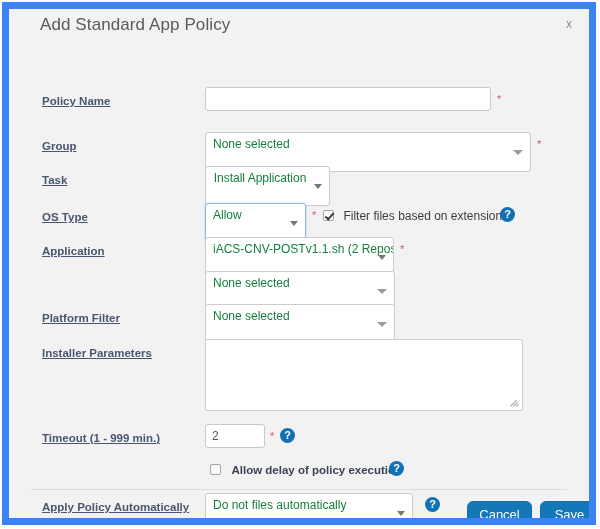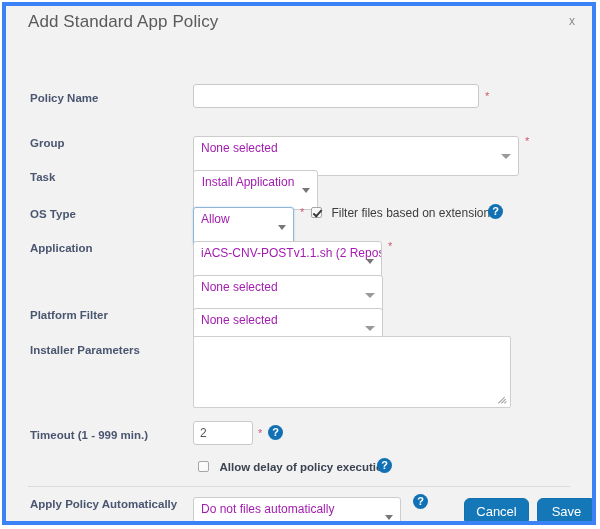--- a/index.html
+++ b/index.html
@@ -14,23 +14,24 @@
     overflow: hidden;
   }
 
   .dialog {
     position: absolute;
     left: 2px;
     top: 2px;
     width: 594px;
     height: 523px;
     background: #f2f2f2;
-    border: 4px solid #3b82f6;
+    border: 7px solid #3b82f6;
     box-sizing: border-box;
     overflow: hidden;
+    padding-left: 9px;
   }
 
   
   .dlg-header {
     position: relative;
     height: 38px;
   }
   .dlg-title {
     position: absolute;
     left: 22px;
@@ -68,20 +69,21 @@
   .lbl {
     position: absolute;
     left: 24px;
     top: 0;
     height: 28px;
     line-height: 28px;
     font-size: 11.5px;
     font-weight: bold;
     color: #4a5670;
     white-space: nowrap;
+    text-decoration: underline;
   }
   .ctl {
     position: absolute;
     left: 187px;
     top: 0;
   }
 
   .txt {
     box-sizing: border-box;
     height: 24px;
@@ -96,27 +98,26 @@
   }
 
   .sel {
     box-sizing: border-box;
     position: relative;
     height: 40px;
     background: #ffffff;
     border: 1px solid #cccccc;
     border-radius: 3px;
     font-size: 12px;
-    color: #a21caf;
+    color: #15803d;
     line-height: 22px;
     padding: 0 22px 0 7px;
     white-space: nowrap;
     overflow: hidden;
     cursor: pointer;
-    margin-top: 7px;
   }
   .sel.focused {
     border-color: #8fb6d9;
     box-shadow: 0 0 2px rgba(120,170,210,.5);
   }
   .caret {
     position: absolute;
     right: 7px;
     top: 50%;
     margin-top: -2px;

